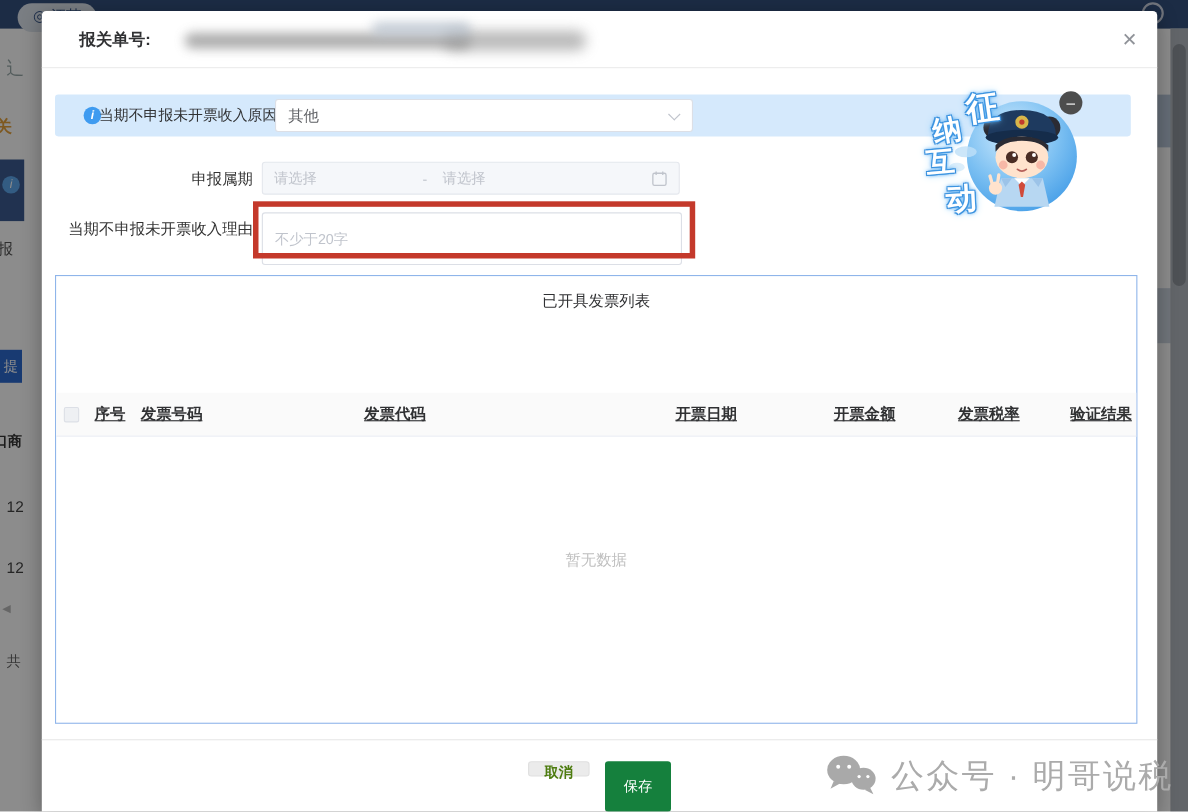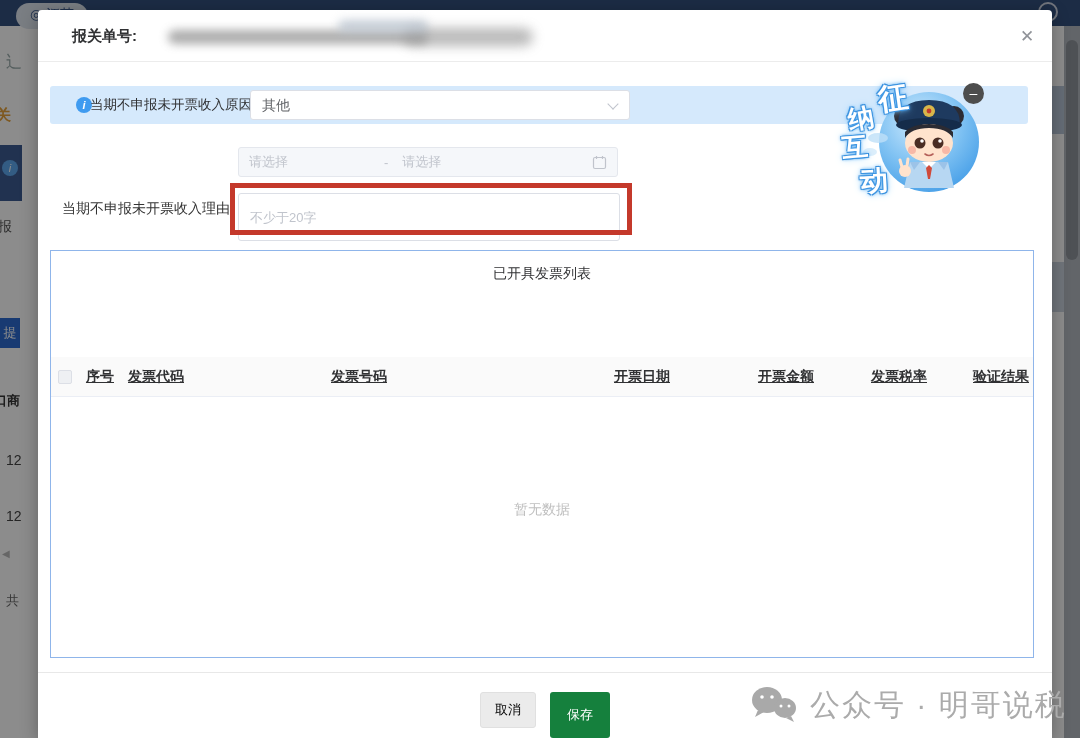--- a/index.html
+++ b/index.html
@@ -98,22 +98,22 @@
   .c5 { padding-right:14px; } .c6 { padding-right:12px; } .c7 { padding-right:8px; } .c8 { padding-right:4px; }
   .cb { width:14px; height:14px; margin-left:7px; background:#eef0f3; border:1px solid #dcdfe6;
     border-radius:2px; cursor:pointer; }
   .empty { position:absolute; left:0; top:250px; width:100%; text-align:center;
     font-size:14px; color:#bfbfbf; }
 
   
   .m-footer-line { position:absolute; left:0; top:662px; width:100%; height:1px; background:#e8e8e8; }
   .footer-btns { position:absolute; left:0; top:682px; width:100%; display:flex;
     justify-content:center; gap:14px; }
-  .btn-cancel { width:56px; height:36px; background:#ebebeb; border:1px solid #e0e0e0; border-radius:3px;
-    color:#000000; font-size:13px; cursor:pointer; }
+  .btn-cancel { width:56px; height:14px; background:#ebebeb; border:1px solid #e0e0e0; border-radius:3px;
+    color:#4d7c0f; font-size:13px; cursor:pointer;font-weight:bold; }
   .btn-save { width:60px; height:46px; background:#15803d; border:none; border-radius:3px;
     color:#fff; font-size:13px; cursor:pointer; }
 
   
   .mascot { position:absolute; left:836px; top:76px; width:160px; height:128px; cursor:pointer; }
   .mchar { position:absolute; color:#fff; font-weight:bold;
     text-shadow:0 0 3px #4aa0e8,0 0 4px #4aa0e8,1px 1px 0 #2f87d8,-1px -1px 0 #2f87d8,
       1px -1px 0 #2f87d8,-1px 1px 0 #2f87d8,0 0 8px #8fd0ff; }
   .mc0 { left:42px; top:2px;  font-size:30px; transform:rotate(-8deg); }
   .mc1 { left:12px; top:25px; font-size:26px; transform:rotate(-10deg); }
@@ -169,20 +169,21 @@
 
     <div class="info-bar">
       <div class="info-dot">i</div>
       <span class="info-label">当期不申报未开票收入原因</span>
       <div class="select-box">
         <span class="select-value">其他</span>
         <span class="chev"></span>
       </div>
     </div>
 
+    <span class="form-label lbl-period">申报属期</span>
     <div class="date-field">
       <span class="date-ph">请选择</span>
       <span class="date-ph date-sep">-</span>
       <span class="date-ph">请选择</span>
       <svg class="cal-icon" width="15" height="15" viewBox="0 0 15 15">
         <rect x="1.5" y="2.5" width="12" height="11" rx="1.5" fill="none" stroke="#c0c4cc" stroke-width="1.2"></rect>
         <line x1="4.5" y1="1" x2="4.5" y2="4" stroke="#c0c4cc" stroke-width="1.2"></line>
         <line x1="10.5" y1="1" x2="10.5" y2="4" stroke="#c0c4cc" stroke-width="1.2"></line>
       </svg>
     </div>
@@ -191,22 +192,22 @@
     <input class="reason-input" type="text" placeholder="不少于20字" style="">
     <div class="annotation-box"></div>
 
     <div class="panel">
       <div class="panel-title">已开具发票列表</div>
       <div class="thead">
         <div class="th">
             <div class="cb"></div>
           </div>
         <div class="th">序号</div>
+        <div class="th">发票号码</div>
         <div class="th">发票代码</div>
-        <div class="th">发票号码</div>
         <div class="th th-r c5">开票日期</div>
         <div class="th th-r c6">开票金额</div>
         <div class="th th-r c7">发票税率</div>
         <div class="th th-r c8">验证结果</div>
       </div>
       <div class="empty">暂无数据</div>
     </div>
 
     <div class="m-footer-line"></div>
     <div class="footer-btns">

